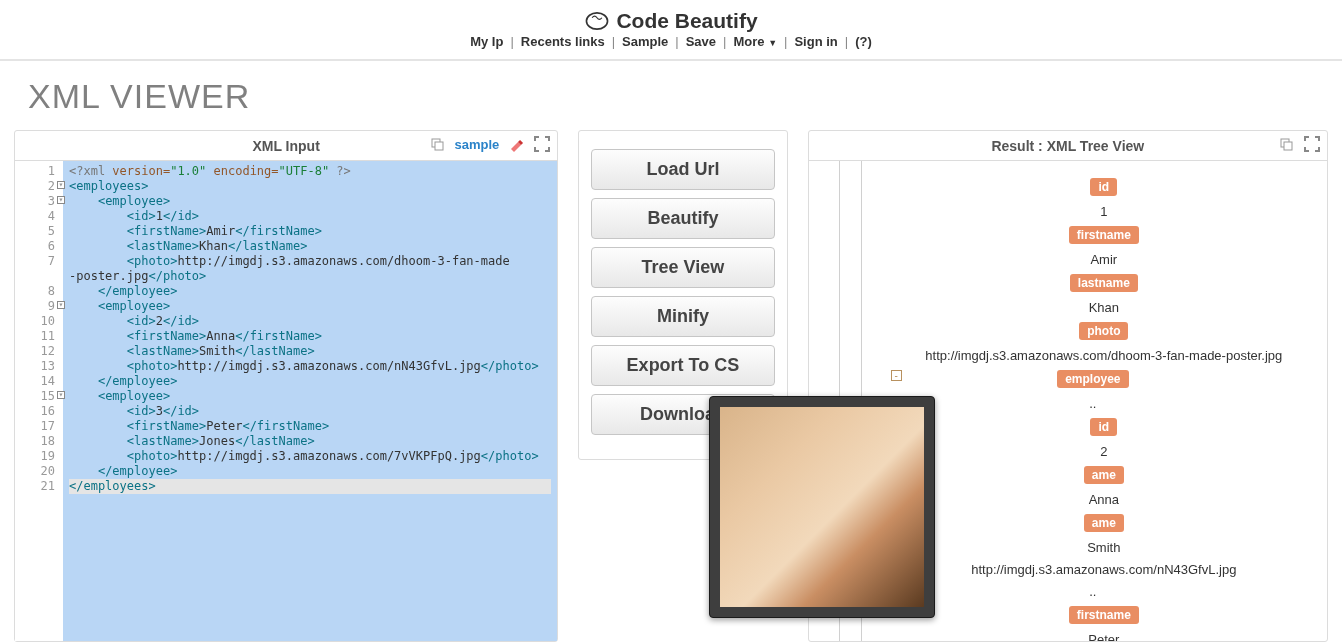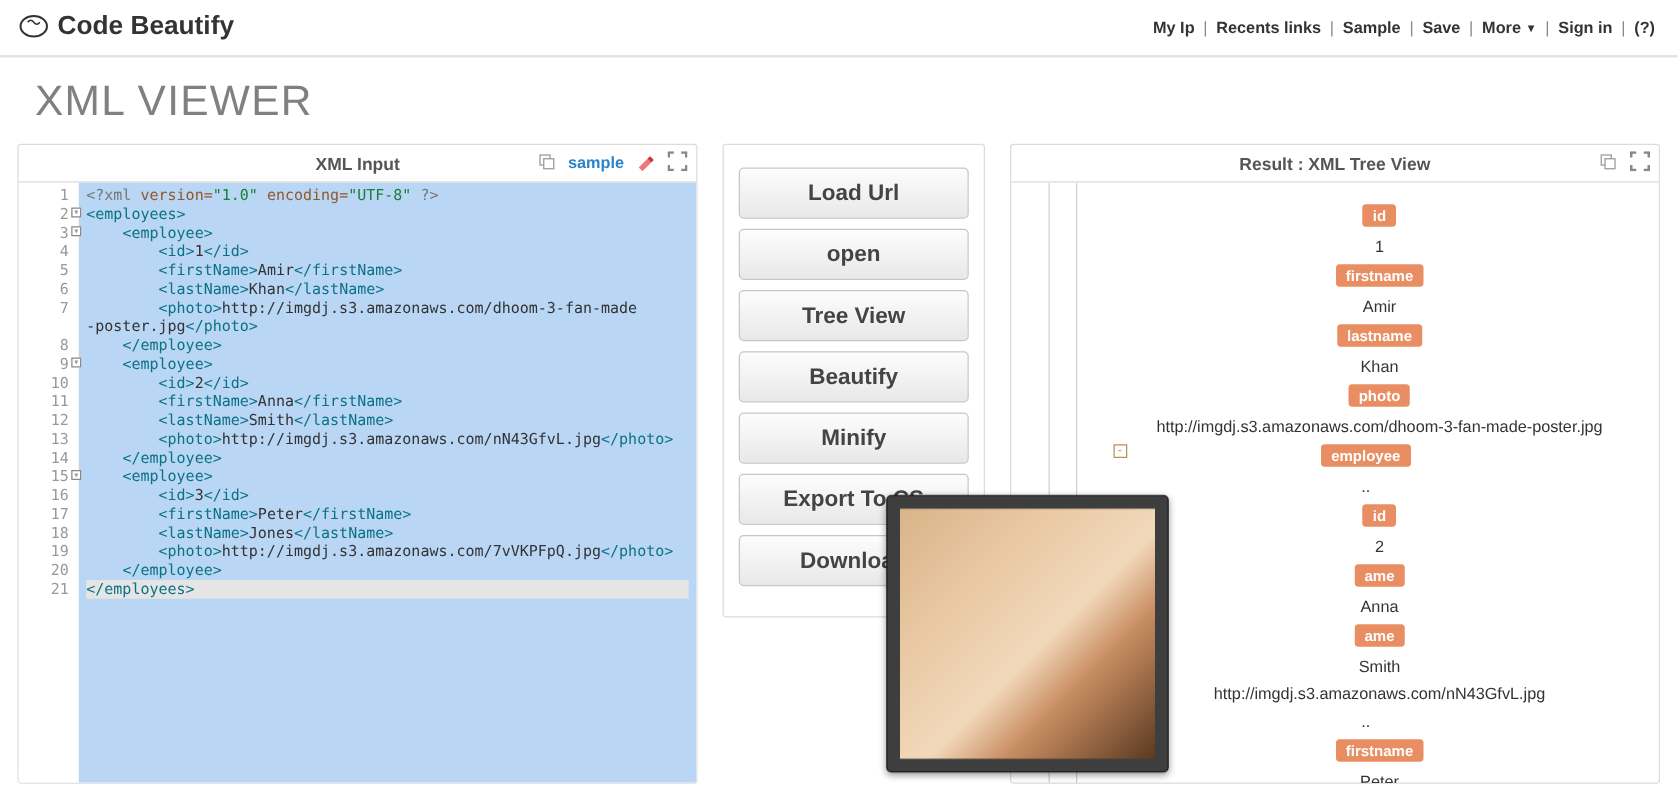--- a/index.html
+++ b/index.html
@@ -1,17 +1,17 @@
 <!DOCTYPE html>
 <html><head>
 <meta charset="utf-8">
 <style>
 * { box-sizing: border-box; margin: 0; padding: 0; }
 body { font-family: Arial, Helvetica, sans-serif; font-size: 13px; color: #333; background: #fff; width: 1342px; }
-.header { display: flex; align-items: center; justify-content: space-between; padding: 8px 14px 10px 14px; border-bottom: 2px solid #e4e4e4; }
+.header { display: flex; align-items: center; justify-content: space-between; padding: 8px 14px 10px 14px; border-bottom: 2px solid #e4e4e4; flex-direction: column; }
 .logo { display: flex; align-items: center; gap: 6px; }
 .logo-icon { width: 26px; height: 26px; }
 .logo-text { font-size: 21px; font-weight: bold; color: #333; }
 .nav { display: flex; gap: 0; font-size: 13px; color: #333; font-weight: bold; }
 .nav a { color: #333; text-decoration: none; padding: 0 4px; cursor: pointer; }
 .sep { color: #888; padding: 0 3px; font-weight: normal; }
 .title-row { display: flex; justify-content: space-between; align-items: flex-start; padding: 16px 22px 14px 28px; }
 .page-title { font-size: 34px; color: #808080; font-weight: normal; letter-spacing: 1px; }
 .save-share { background: linear-gradient(#4a4a4a,#1f1f1f); color: #fff; border: 1px solid #000; border-radius: 4px; padding: 10px 18px; font-weight: bold; font-size: 14px; cursor: pointer; }
 .main { display: flex; gap: 20px; padding: 0 14px 20px 14px; align-items: flex-start; }
@@ -130,23 +130,22 @@
           <div class="ln">19</div>
           <div class="ln">20</div>
           <div class="ln">21</div>
         </div>
       <div class="code" id="code"><div class="row"><span class="t-decl">&lt;?xml</span> <span class="t-attr">version=</span><span class="t-str">"1.0"</span> <span class="t-attr">encoding=</span><span class="t-str">"UTF-8"</span> <span class="t-decl">?&gt;</span></div><div class="row"><span class="t-tag">&lt;employees&gt;</span></div><div class="row">    <span class="t-tag">&lt;employee&gt;</span></div><div class="row">        <span class="t-tag">&lt;id&gt;</span><span class="t-txt">1</span><span class="t-tag">&lt;/id&gt;</span></div><div class="row">        <span class="t-tag">&lt;firstName&gt;</span><span class="t-txt">Amir</span><span class="t-tag">&lt;/firstName&gt;</span></div><div class="row">        <span class="t-tag">&lt;lastName&gt;</span><span class="t-txt">Khan</span><span class="t-tag">&lt;/lastName&gt;</span></div><div class="row">        <span class="t-tag">&lt;photo&gt;</span><span class="t-txt">http://imgdj.s3.amazonaws.com/dhoom-3-fan-made</span></div><div class="row"><span class="t-txt">-poster.jpg</span><span class="t-tag">&lt;/photo&gt;</span></div><div class="row">    <span class="t-tag">&lt;/employee&gt;</span></div><div class="row">    <span class="t-tag">&lt;employee&gt;</span></div><div class="row">        <span class="t-tag">&lt;id&gt;</span><span class="t-txt">2</span><span class="t-tag">&lt;/id&gt;</span></div><div class="row">        <span class="t-tag">&lt;firstName&gt;</span><span class="t-txt">Anna</span><span class="t-tag">&lt;/firstName&gt;</span></div><div class="row">        <span class="t-tag">&lt;lastName&gt;</span><span class="t-txt">Smith</span><span class="t-tag">&lt;/lastName&gt;</span></div><div class="row">        <span class="t-tag">&lt;photo&gt;</span><span class="t-txt">http://imgdj.s3.amazonaws.com/nN43GfvL.jpg</span><span class="t-tag">&lt;/photo&gt;</span></div><div class="row">    <span class="t-tag">&lt;/employee&gt;</span></div><div class="row">    <span class="t-tag">&lt;employee&gt;</span></div><div class="row">        <span class="t-tag">&lt;id&gt;</span><span class="t-txt">3</span><span class="t-tag">&lt;/id&gt;</span></div><div class="row">        <span class="t-tag">&lt;firstName&gt;</span><span class="t-txt">Peter</span><span class="t-tag">&lt;/firstName&gt;</span></div><div class="row">        <span class="t-tag">&lt;lastName&gt;</span><span class="t-txt">Jones</span><span class="t-tag">&lt;/lastName&gt;</span></div><div class="row">        <span class="t-tag">&lt;photo&gt;</span><span class="t-txt">http://imgdj.s3.amazonaws.com/7vVKPFpQ.jpg</span><span class="t-tag">&lt;/photo&gt;</span></div><div class="row">    <span class="t-tag">&lt;/employee&gt;</span></div><div class="row highlight-last"><span class="t-tag">&lt;/employees&gt;</span></div></div>
     </div>
   </div>
 
   <div class="panel mid-panel" id="actions">
       <button class="btn">Load Url</button>
-      <button class="btn">open</button>
+      <button class="btn">Beautify</button>
       <button class="btn">Tree View</button>
-      <button class="btn">Beautify</button>
       <button class="btn">Minify</button>
       <button class="btn">Export To CS</button>
       <button class="btn">Download</button>
     </div>
 
   <div class="panel right-panel">
     <div class="panel-head">
       <span>Result : XML Tree View</span>
       <div class="right-head-icons">
         <span class="icon-btn">

